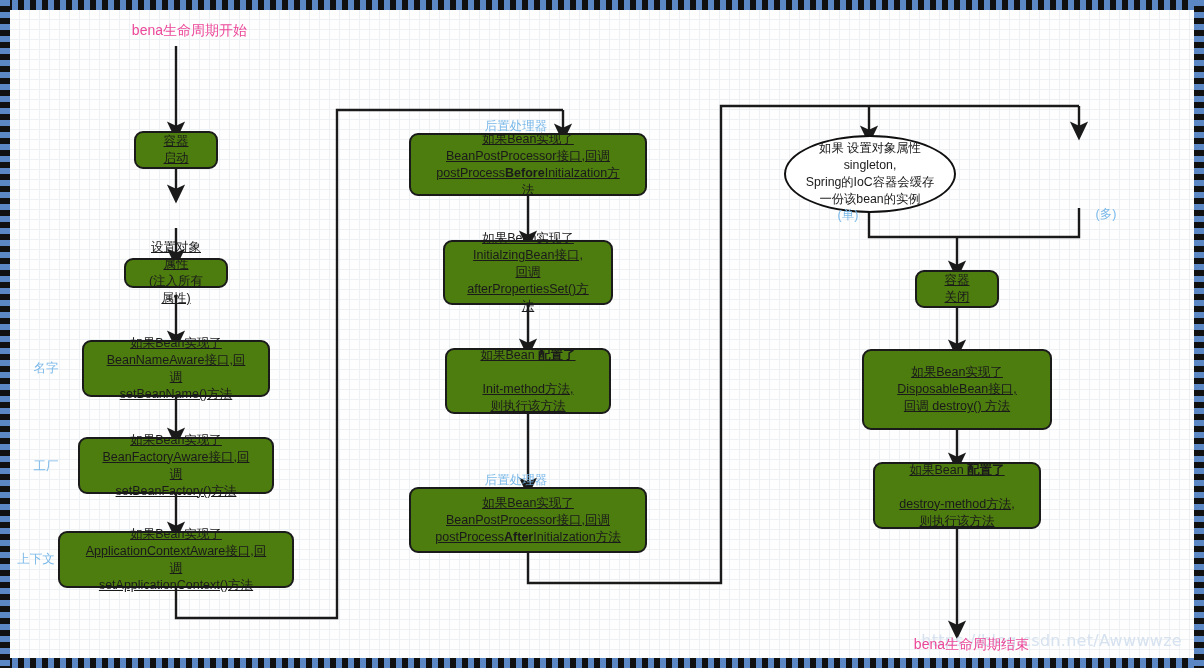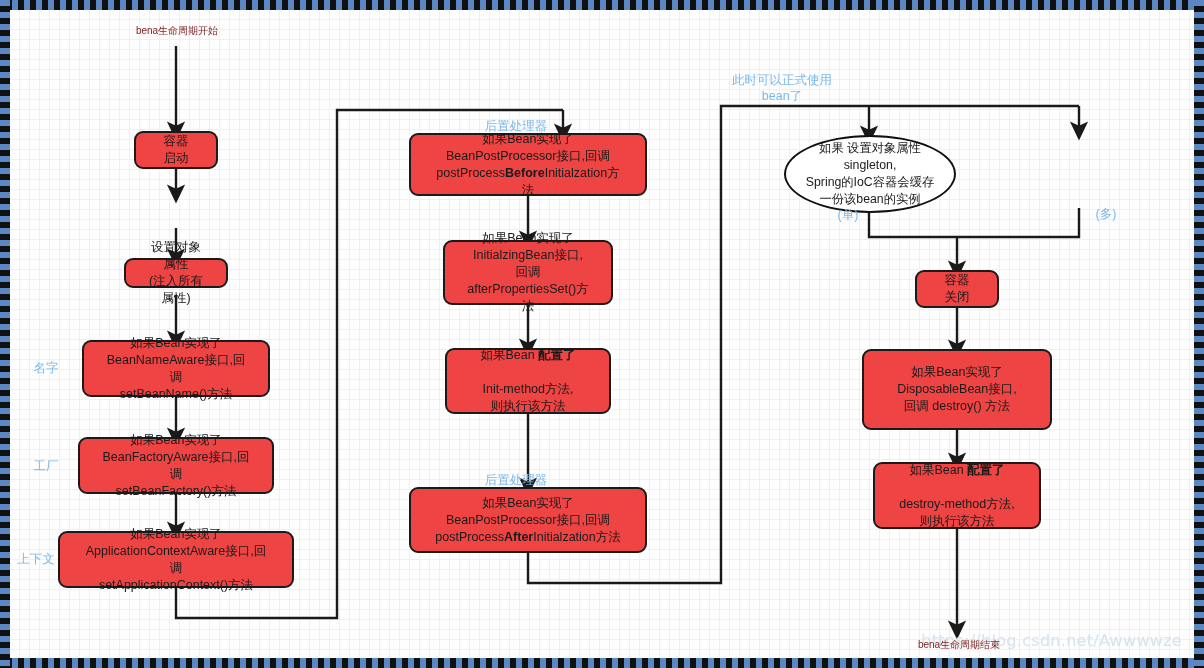--- a/index.html
+++ b/index.html
@@ -45,53 +45,54 @@
     background-position:-1px -1px,-1px -1px,-1px -1px,-1px -1px;
     overflow:hidden;
   }
   svg#wires{position:absolute;left:0;top:0;width:1204px;height:668px;z-index:5;pointer-events:none;}
 
   .node{
     position:absolute;
     box-sizing:border-box;
     border:2.2px solid #1a1a1a;
     border-radius:9px;
-    background:#ef4444;
+    background:#4d7c0f;
     display:flex;align-items:center;justify-content:center;
     text-align:center;
     color:#1a1a1a;
     font-size:12.5px;
     line-height:17px;
     z-index:12;
     padding:2px 22px;
     white-space:pre-line;
+    text-decoration:underline;
   }
   .ellipse{
     position:absolute;
     box-sizing:border-box;
     border:2.4px solid #101010;
     border-radius:50%;
     background:#ffffff;
     display:flex;align-items:center;justify-content:center;
     text-align:center;
     color:#1a1a1a;
     font-size:12.3px;
     line-height:17px;
     z-index:12;
     padding:4px 10px;
     white-space:pre-line;
   }
   .plain-text{
     position:absolute;
-    color:#7f1d1d;
-    font-size:10px;
+    color:#ec4899;
+    font-size:14px;
     line-height:17px;
     z-index:12;
     white-space:pre-line;
-    text-align:center;
+    text-align:right;
   }
   .blue-label{
     position:absolute;
     color:#7ab8e8;
     font-size:12.5px;
     line-height:16px;
     z-index:14;
     white-space:pre-line;
     text-align:center;
   }
@@ -196,22 +197,20 @@
   </div>
 
   <div class="blue-label" style="left:476px;top:472px;width:80px;">后置处理器</div>
 
   <div class="node" style="left:409px;top:487px;width:238px;height:66px;flex-direction:column;">
     <span>如果Bean实现了</span>
     <span>BeanPostProcessor接口,回调</span>
     <span><span>postProcess</span><span class="bold">After</span><span>Initialzation方法</span></span>
   </div>
 
-  <div class="blue-label" style="left:720px;top:72px;width:124px;">此时可以正式使用
-bean了</div>
 
   <div class="ellipse" style="left:784px;top:135px;width:172px;height:78px;">如果 设置对象属性 singleton,
 Spring的IoC容器会缓存
 一份该bean的实例</div>
 
   <div class="blue-label" style="left:828px;top:207px;width:40px;">(单)</div>
   <div class="blue-label" style="left:1086px;top:206px;width:40px;">(多)</div>
 
   <div class="node" style="left:915px;top:270px;width:84px;height:38px;">容器关闭</div>
 

